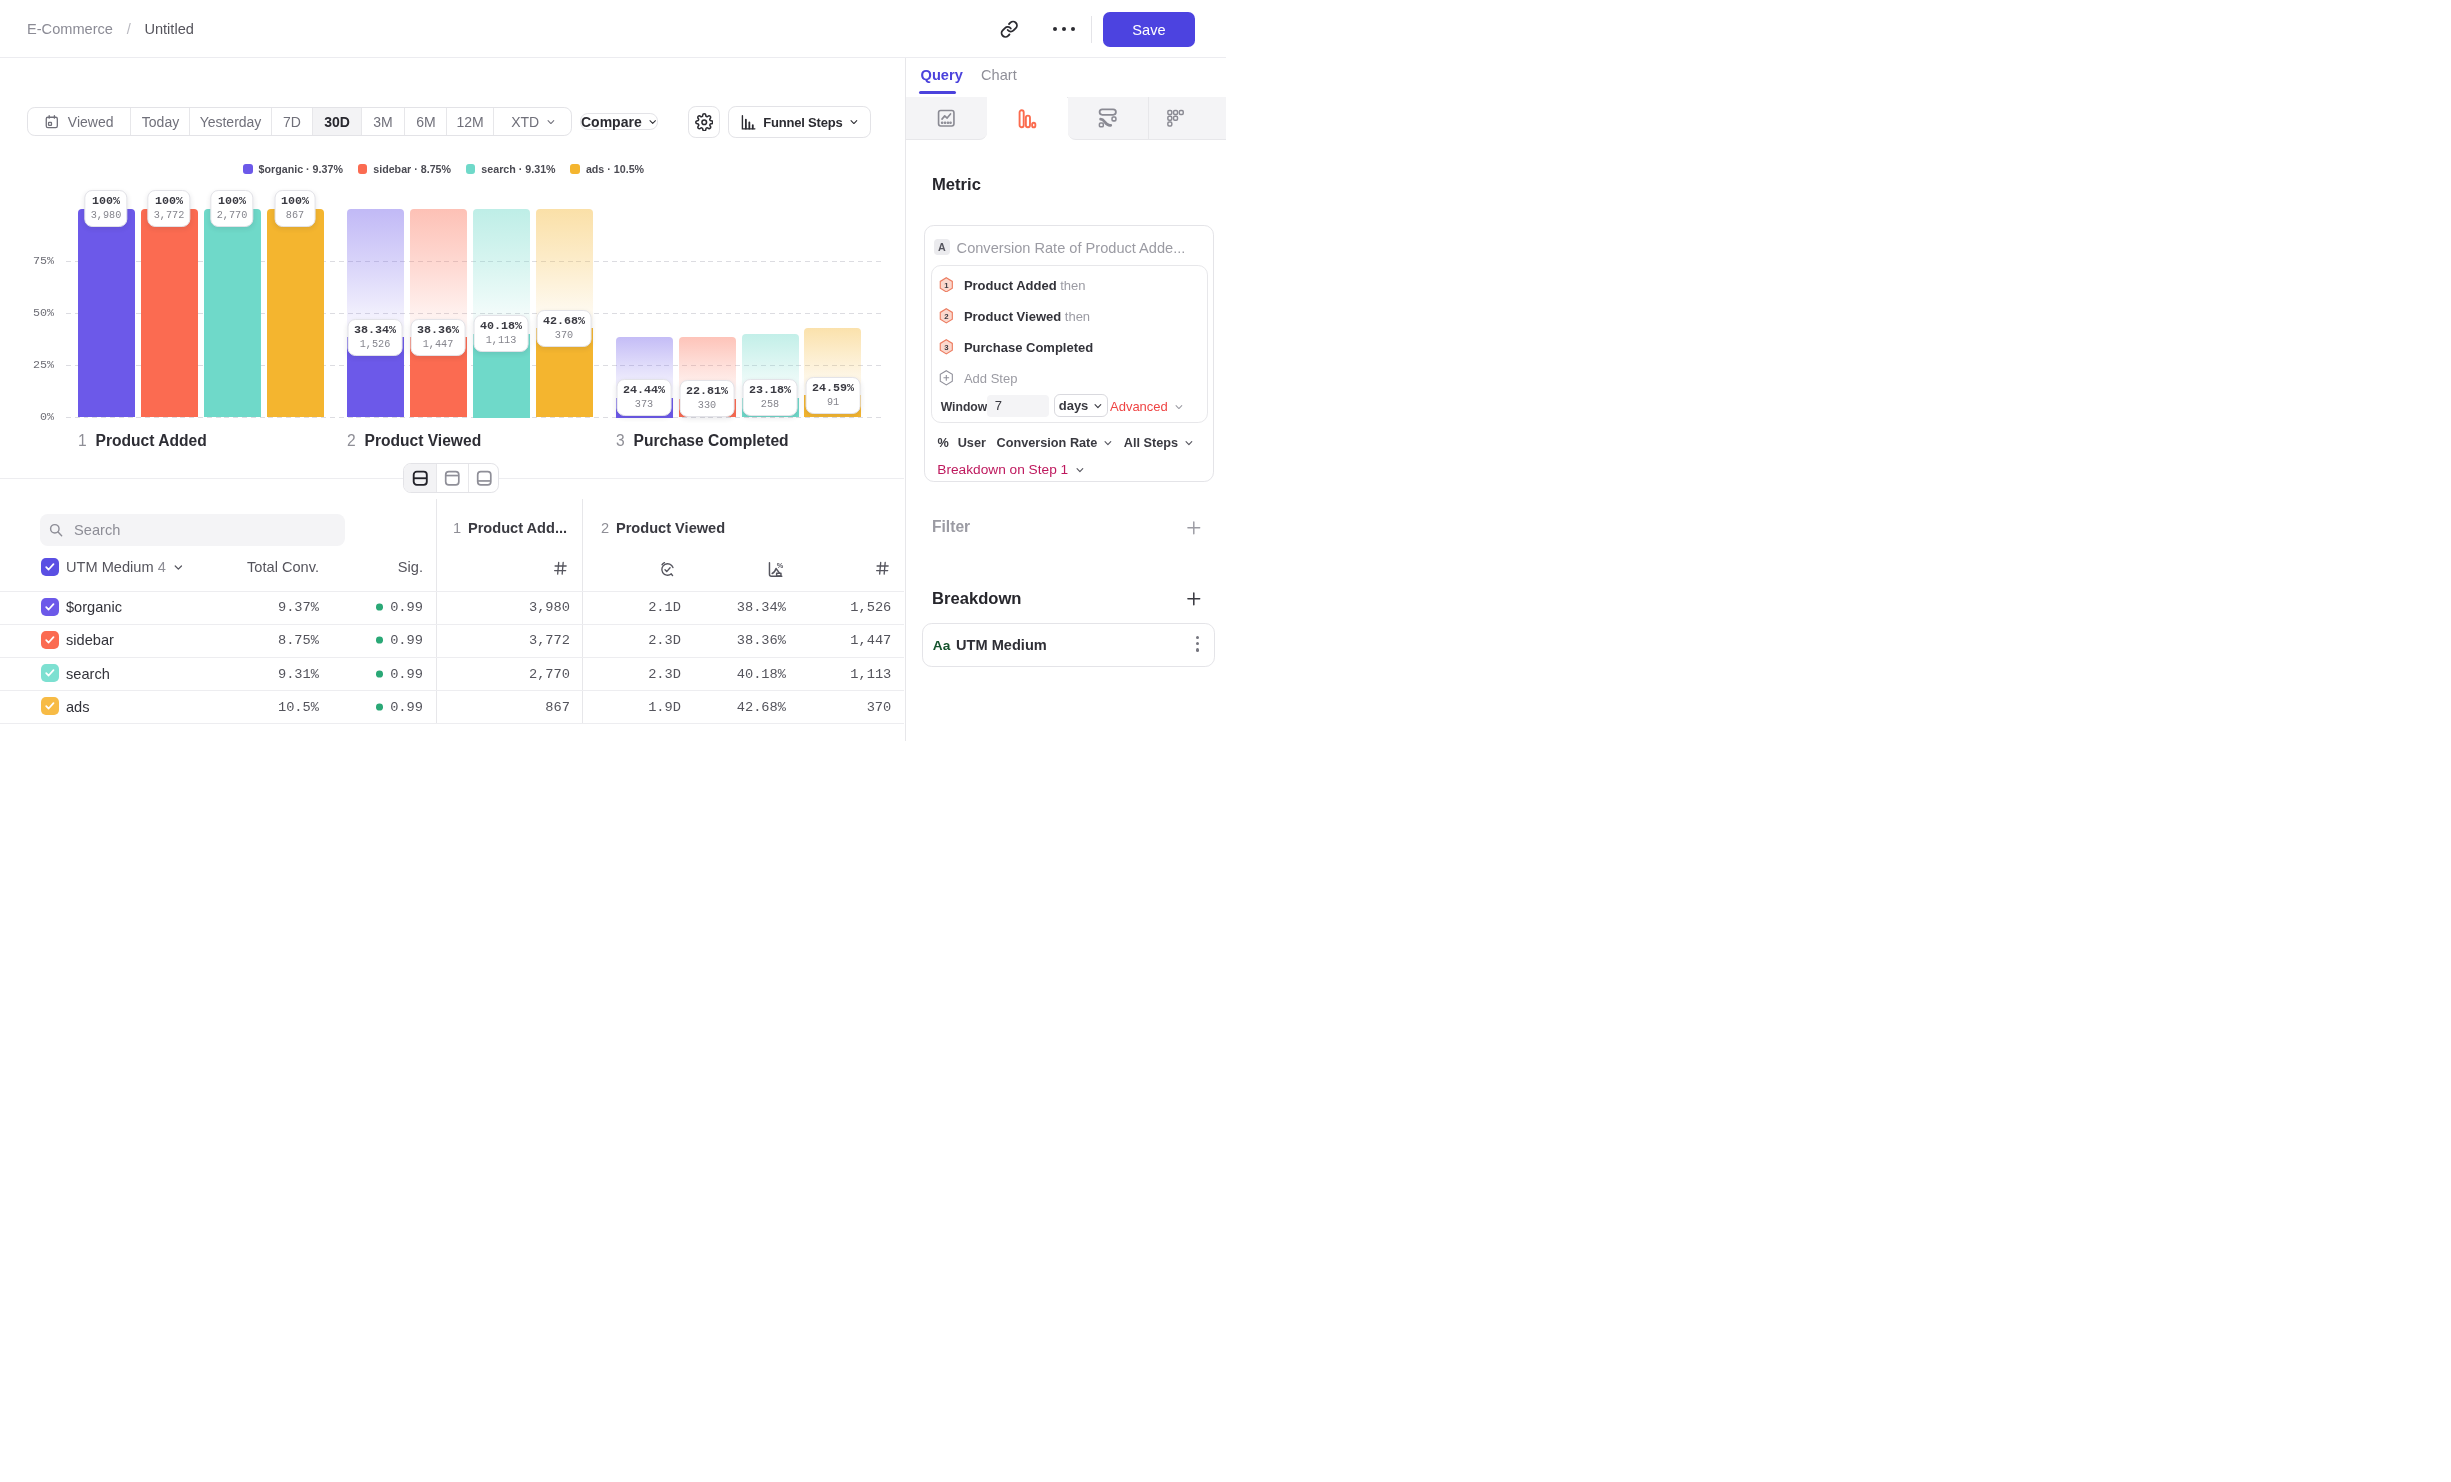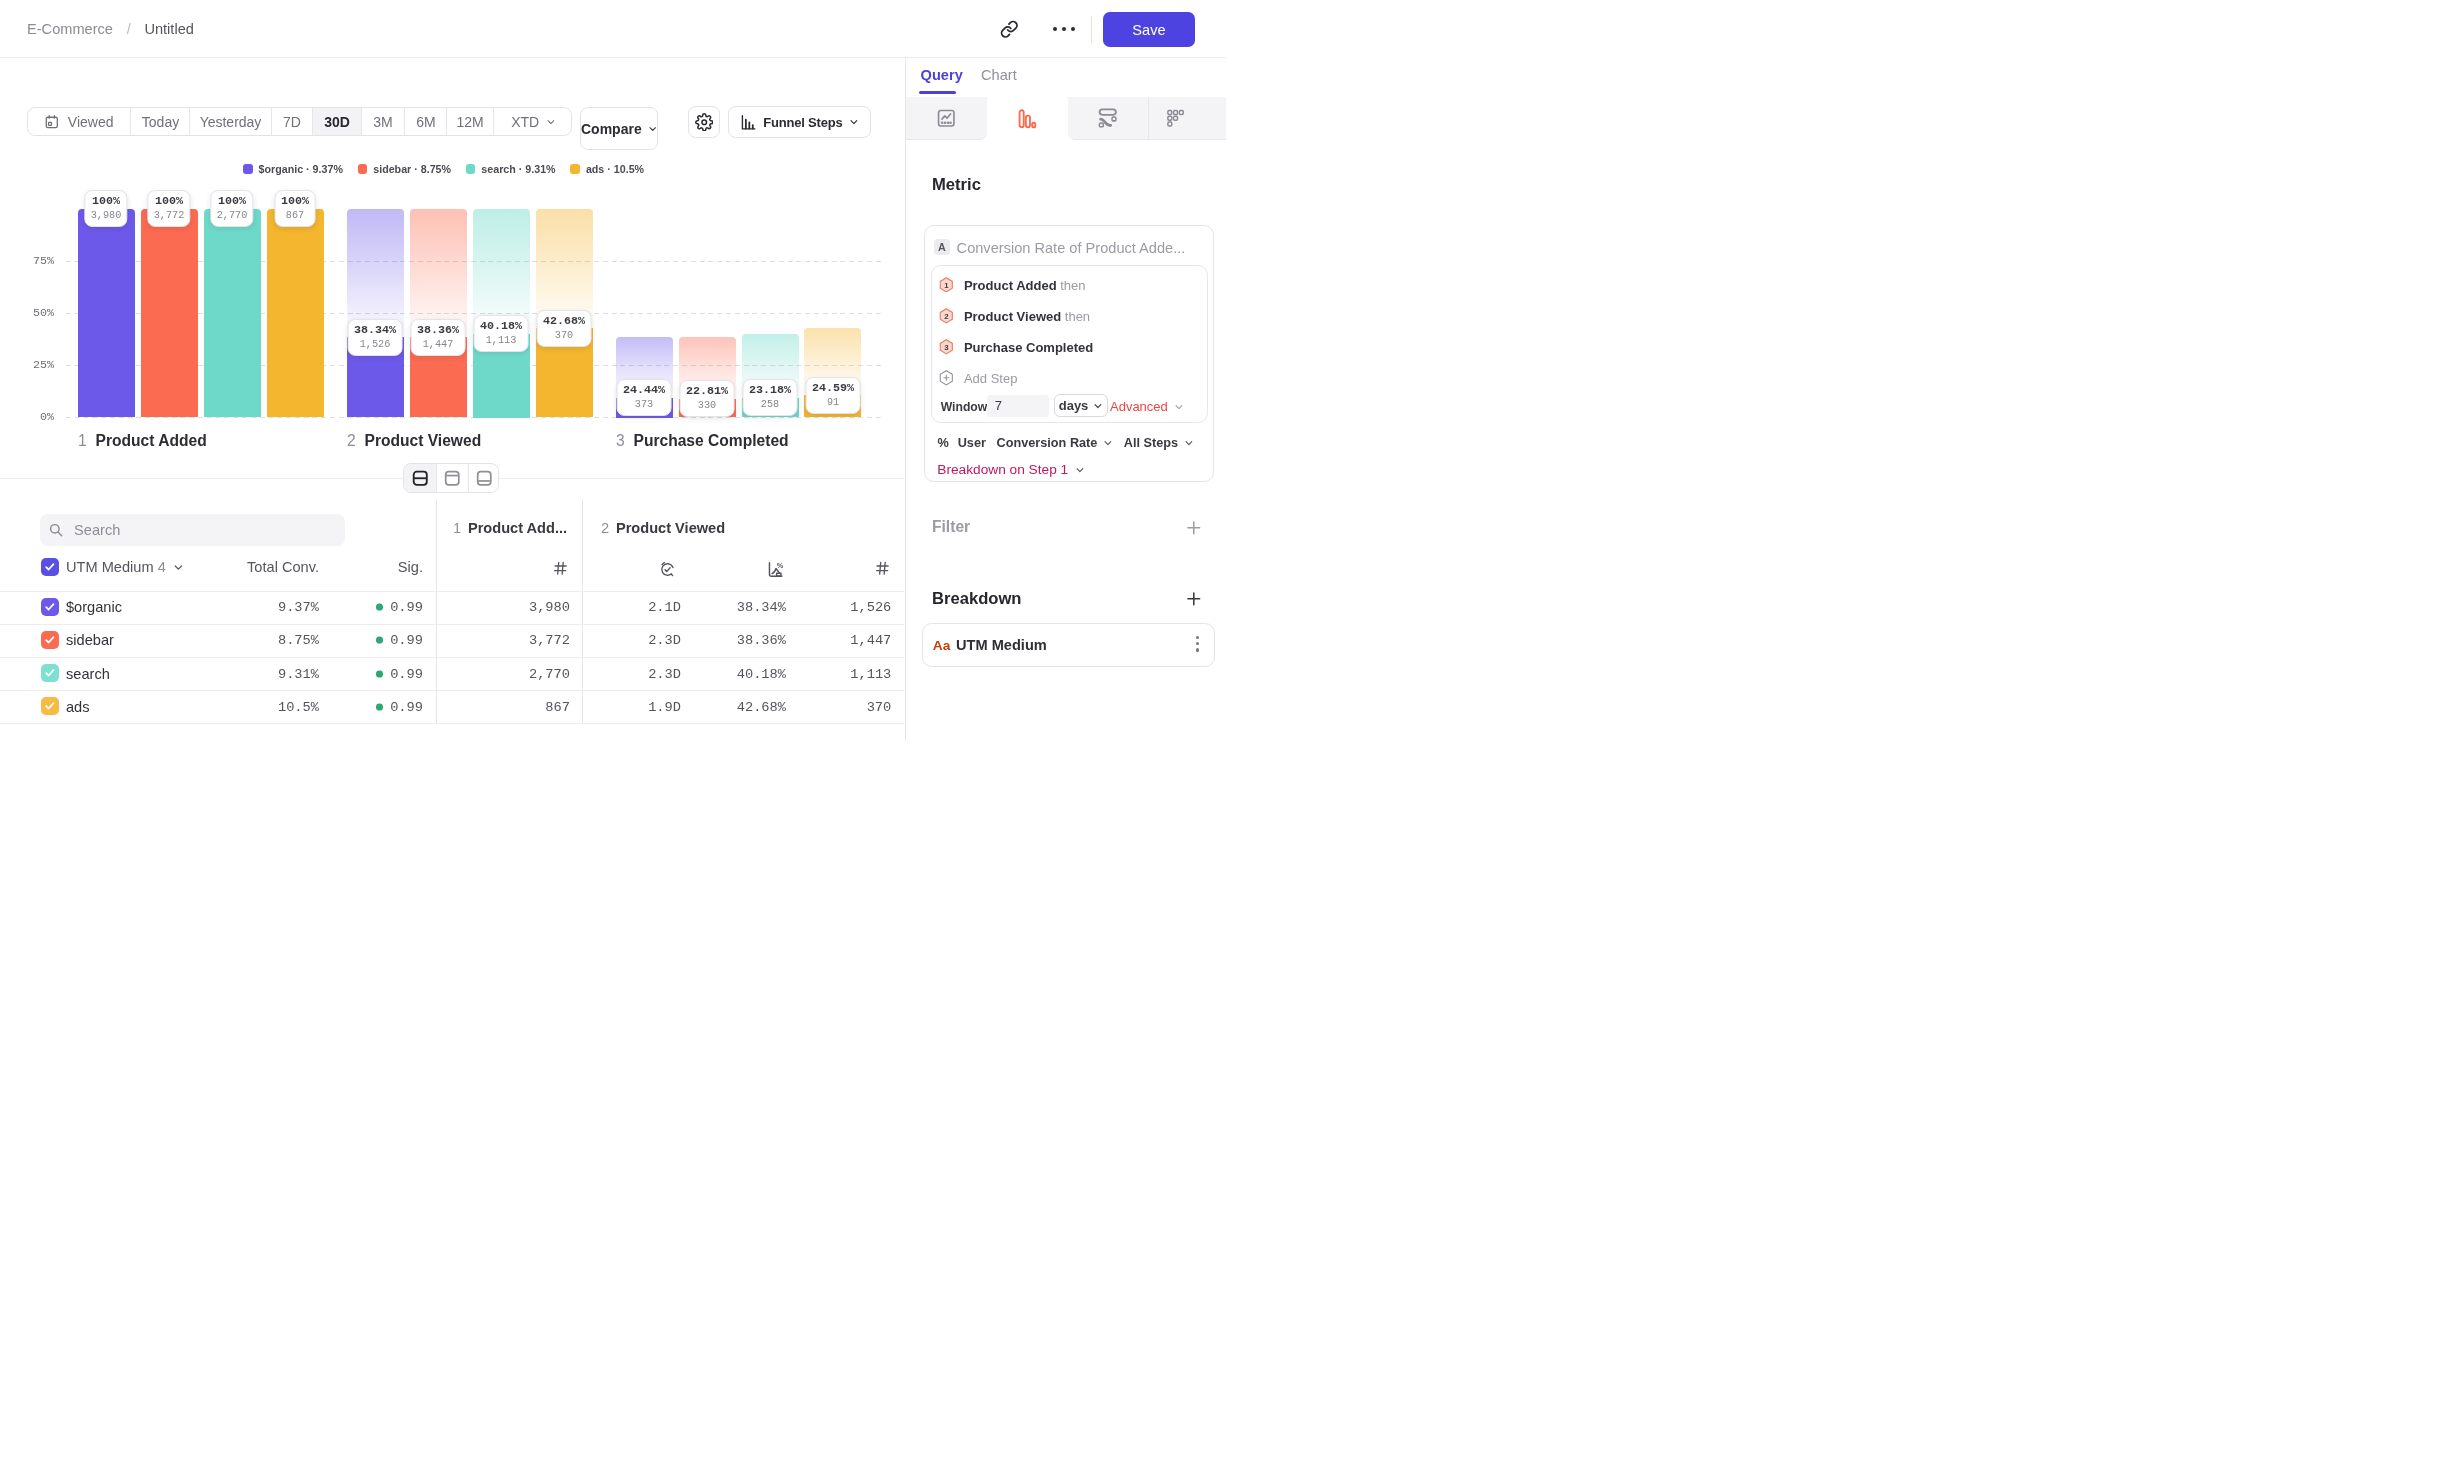--- a/index.html
+++ b/index.html
@@ -90,21 +90,21 @@
   <div class="seg" style="left:161px;width:82px">Yesterday</div>
   <div class="seg" style="left:243px;width:41px">7D</div>
   <div class="seg sel" style="left:284px;width:49px">30D</div>
   <div class="seg" style="left:333px;width:43px">3M</div>
   <div class="seg" style="left:376px;width:43px">6M</div>
   <div class="seg" style="left:418px;width:47px">12M</div>
   <div class="seg" style="left:465px;width:80px;gap:6.8px">XTD <svg class="chev" viewBox="0 0 24 24" fill="none" stroke="#70707a" stroke-width="2.6" stroke-linecap="round" stroke-linejoin="round">
           <path d="M5 9l7 7 7-7"></path>
         </svg></div>
 </div>
-<div class="tbtn" style="left:580px;top:107px;width:78px;height:43px;gap:5.9px;font-size:14px">Compare <svg class="chev" viewBox="0 0 24 24" fill="none" stroke="#2b2b31" stroke-width="2.6" stroke-linecap="round" stroke-linejoin="round" style="width:9.8px;height:9.8px">
+<div class="tbtn" style="left:580px;top:113px;width:78px;height:17px;gap:5.9px;font-size:14px">Compare <svg class="chev" viewBox="0 0 24 24" fill="none" stroke="#2b2b31" stroke-width="2.6" stroke-linecap="round" stroke-linejoin="round" style="width:9.8px;height:9.8px">
         <path d="M5 9l7 7 7-7"></path>
       </svg></div>
 <div class="tbtn" style="left:688px;top:106px;width:32px;height:32px">
   <svg width="18.5" height="18.5" viewBox="0 0 24 24" fill="none" stroke="#2b2b31" stroke-width="2" stroke-linecap="round" stroke-linejoin="round">
         <circle cx="12" cy="12" r="3"></circle>
         <path d="M19.4 15a1.65 1.65 0 0 0 .33 1.82l.06.06a2 2 0 0 1 0 2.83 2 2 0 0 1-2.83 0l-.06-.06a1.65 1.65 0 0 0-1.82-.33 1.65 1.65 0 0 0-1 1.51V21a2 2 0 0 1-2 2 2 2 0 0 1-2-2v-.09A1.65 1.65 0 0 0 9 19.4a1.65 1.65 0 0 0-1.82.33l-.06.06a2 2 0 0 1-2.83 0 2 2 0 0 1 0-2.83l.06-.06a1.65 1.65 0 0 0 .33-1.82 1.65 1.65 0 0 0-1.51-1H3a2 2 0 0 1-2-2 2 2 0 0 1 2-2h.09A1.65 1.65 0 0 0 4.6 9a1.65 1.65 0 0 0-.33-1.82l-.06-.06a2 2 0 0 1 0-2.83 2 2 0 0 1 2.83 0l.06.06a1.65 1.65 0 0 0 1.82.33H9a1.65 1.65 0 0 0 1-1.51V3a2 2 0 0 1 2-2 2 2 0 0 1 2 2v.09a1.65 1.65 0 0 0 1 1.51 1.65 1.65 0 0 0 1.82-.33l.06-.06a2 2 0 0 1 2.83 0 2 2 0 0 1 0 2.83l-.06.06a1.65 1.65 0 0 0-.33 1.82V9a1.65 1.65 0 0 0 1.51 1H21a2 2 0 0 1 2 2 2 2 0 0 1-2 2h-.09a1.65 1.65 0 0 0-1.51 1z"></path>
       </svg>
 </div>
 <div class="tbtn" style="left:728px;top:106px;width:143px;height:32px;gap:6.8px;font-size:13px;letter-spacing:-0.2px;white-space:nowrap">
   <svg width="16.6" height="16.6" viewBox="0 0 24 24" fill="none" stroke="#2b2b31" stroke-width="2" stroke-linecap="round">
@@ -430,21 +430,21 @@
   </div>
   <div style="position:absolute;left:26px;top:460px;font-size:15.6px;font-weight:700;color:#9b9ba3">Filter</div>
   <svg class="plus" style="left:279px;top:461px" width="17.6" height="17.6" viewBox="0 0 24 24" fill="none" stroke="#9b9ba3" stroke-width="2" stroke-linecap="round">
         <path d="M12 4v16M4 12h16"></path>
       </svg>
   <div style="position:absolute;left:26px;top:531px;font-size:16.6px;font-weight:700;color:#26262c">Breakdown</div>
   <svg class="plus" style="left:279px;top:532px" width="17.6" height="17.6" viewBox="0 0 24 24" fill="none" stroke="#3a3a41" stroke-width="2.1" stroke-linecap="round">
         <path d="M12 4v16M4 12h16"></path>
       </svg>
   <div class="card" style="left:16px;top:565px;width:293px;height:44px">
-    <div style="position:absolute;left:9.8px;top:13.7px;font-size:13.7px;font-weight:700;color:#c2410c">Aa</div>
+    <div style="position:absolute;left:9.8px;top:13.7px;font-size:13.7px;font-weight:700;color:#14532d">Aa</div>
     <div style="position:absolute;left:33px;top:13px;font-size:14.6px;font-weight:600;color:#2f2f36">UTM Medium</div>
     <div style="position:absolute;left:273px;top:11.7px;display:flex;flex-direction:column;gap:2.9px">
       <span style="width:3.4px;height:3.4px;border-radius:50%;background:#75757e"></span>
       <span style="width:3.4px;height:3.4px;border-radius:50%;background:#75757e"></span>
       <span style="width:3.4px;height:3.4px;border-radius:50%;background:#75757e"></span>
     </div>
   </div>
 </div>
 </div>
 

